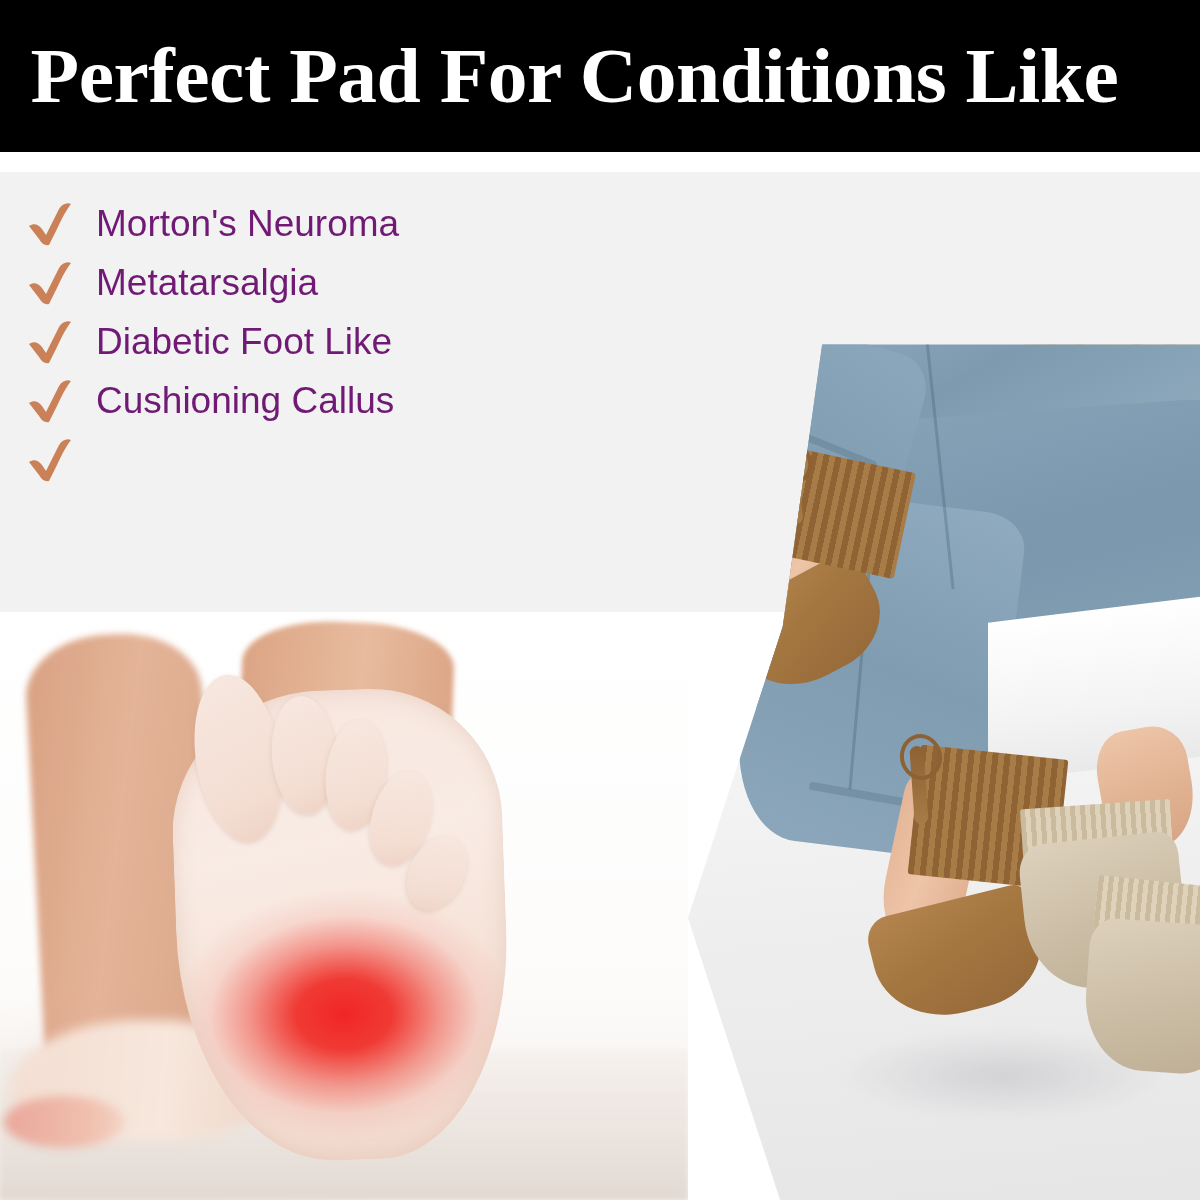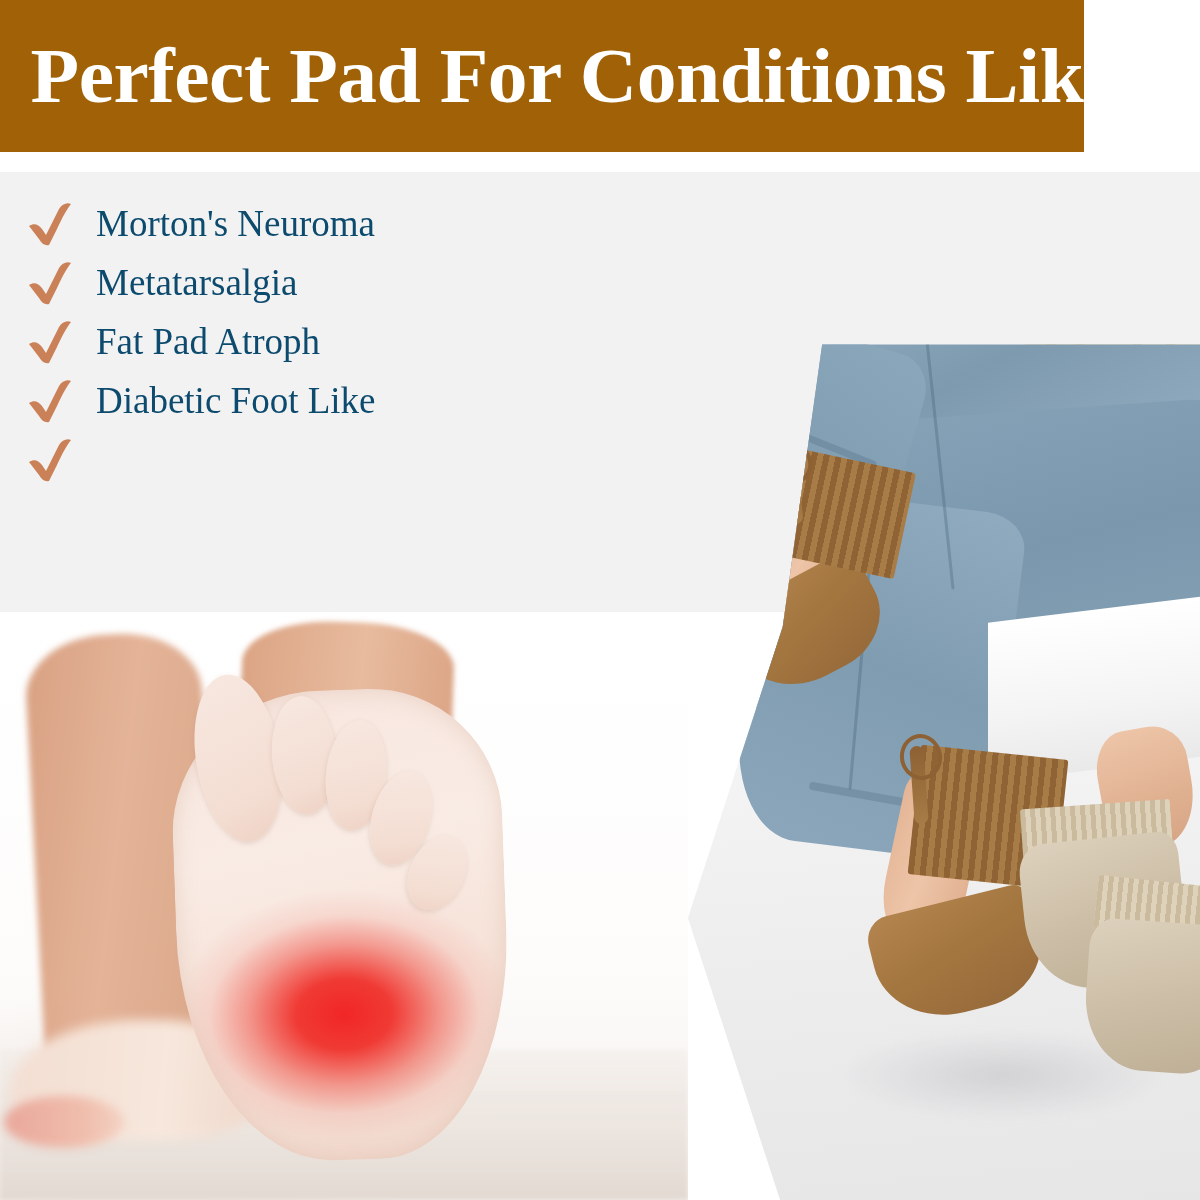--- a/index.html
+++ b/index.html
@@ -6,22 +6,22 @@
   body{
     width:1200px;height:1200px;
     background:#ffffff;
     font-family:"Liberation Sans", sans-serif;
     overflow:hidden;
   }
   .page{position:relative;width:1200px;height:1200px;overflow:hidden;background:#ffffff;}
 
   
   .header{
-    position:absolute;left:0;top:0;width:1084px;height:152px;
-    background:#a16207;
+    position:absolute;left:0;top:0;width:1200px;height:152px;
+    background:#000000;
     display:flex;align-items:center;
   }
   .header-title{
     font-family:"Liberation Serif", serif;
     font-weight:bold;
     font-size:78px;
     line-height:1;
     color:#ffffff;
     letter-spacing:-0.5px;
     padding-left:30px;
@@ -42,23 +42,23 @@
   .condition-item{
     display:flex;align-items:center;
     height:59px;
     padding-left:26px;
   }
   .check-icon{
     width:48px;height:44px;flex:0 0 48px;margin-right:22px;
     display:block;
   }
   .condition-label{
-    font-family:Liberation Serif, serif;
+    font-family:Liberation Sans, sans-serif;
     font-size:37px;
-    color:#0c4a6e;
+    color:#701a75;
     line-height:1;
     white-space:nowrap;
   }
 
   
   .photo-foot{
     position:absolute;left:0;top:612px;width:688px;height:588px;
     overflow:hidden;
     background:#ffffff;
   }
@@ -282,34 +282,34 @@
         <span class="condition-label">Morton's Neuroma</span>
       </li>
 
       <li class="condition-item">
         <svg class="check-icon" viewBox="0 0 48 44">
           <path d="M3 24 C8 21 12 22 16 27 L20 33 L33 7 C36 2 41 0 45 2 C41 7 36 16 31 27 L23 43 C19 44 16 42 13 37 Z" fill="#cb8157"></path>
         </svg>
         <span class="condition-label">Metatarsalgia</span>
       </li>
 
-      <li class="condition-item">
-        <svg class="check-icon" viewBox="0 0 48 44">
-          <path d="M3 24 C8 21 12 22 16 27 L20 33 L33 7 C36 2 41 0 45 2 C41 7 36 16 31 27 L23 43 C19 44 16 42 13 37 Z" fill="#cb8157"></path>
-        </svg>
-        <span class="condition-label">Fat Pad Atroph</span>
-      </li>
 
       <li class="condition-item">
         <svg class="check-icon" viewBox="0 0 48 44">
           <path d="M3 24 C8 21 12 22 16 27 L20 33 L33 7 C36 2 41 0 45 2 C41 7 36 16 31 27 L23 43 C19 44 16 42 13 37 Z" fill="#cb8157"></path>
         </svg>
         <span class="condition-label">Diabetic Foot Like</span>
       </li>
 
+      <li class="condition-item">
+        <svg class="check-icon" viewBox="0 0 48 44">
+          <path d="M3 24 C8 21 12 22 16 27 L20 33 L33 7 C36 2 41 0 45 2 C41 7 36 16 31 27 L23 43 C19 44 16 42 13 37 Z" fill="#cb8157"></path>
+        </svg>
+        <span class="condition-label">Cushioning Callus</span>
+      </li>
 
       <li class="condition-item">
         <svg class="check-icon" viewBox="0 0 48 44">
           <path d="M3 24 C8 21 12 22 16 27 L20 33 L33 7 C36 2 41 0 45 2 C41 7 36 16 31 27 L23 43 C19 44 16 42 13 37 Z" fill="#cb8157"></path>
         </svg>
       </li>
 
     </ul>
   </div>
 

